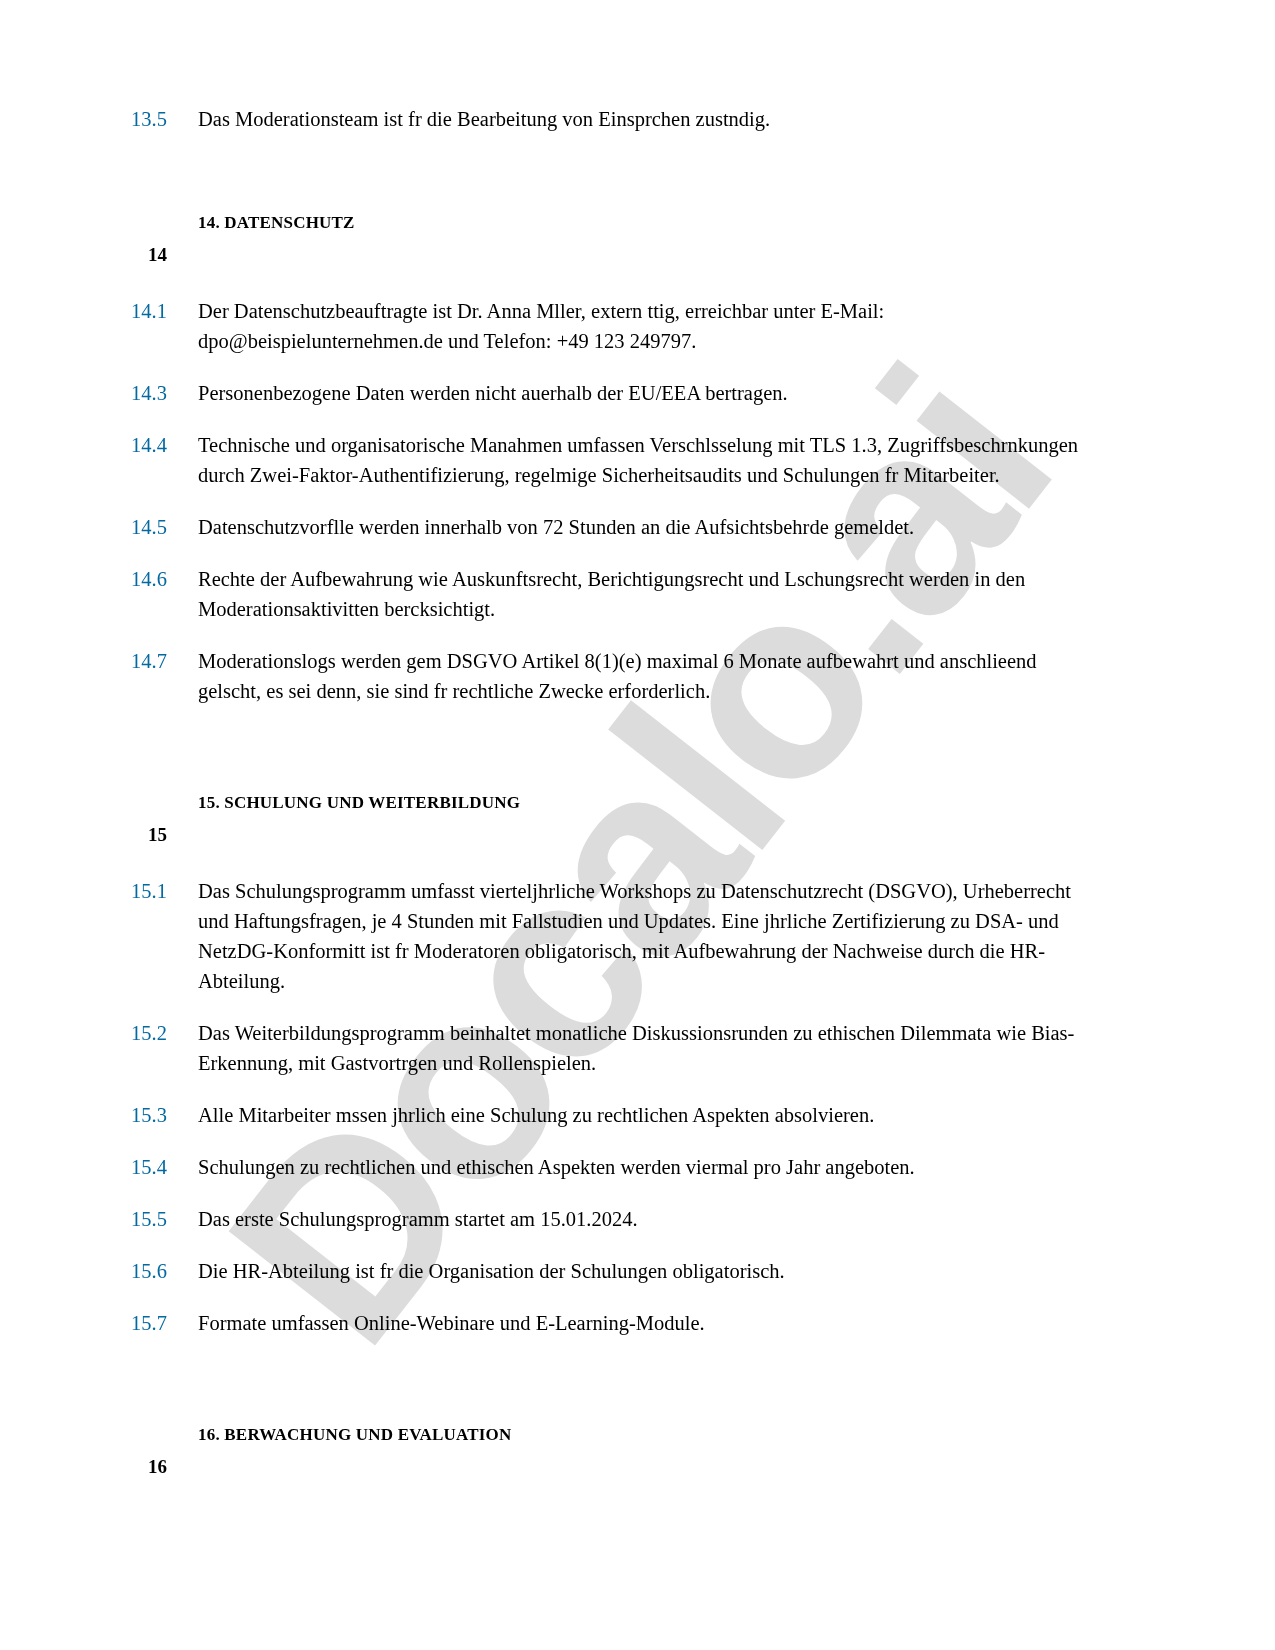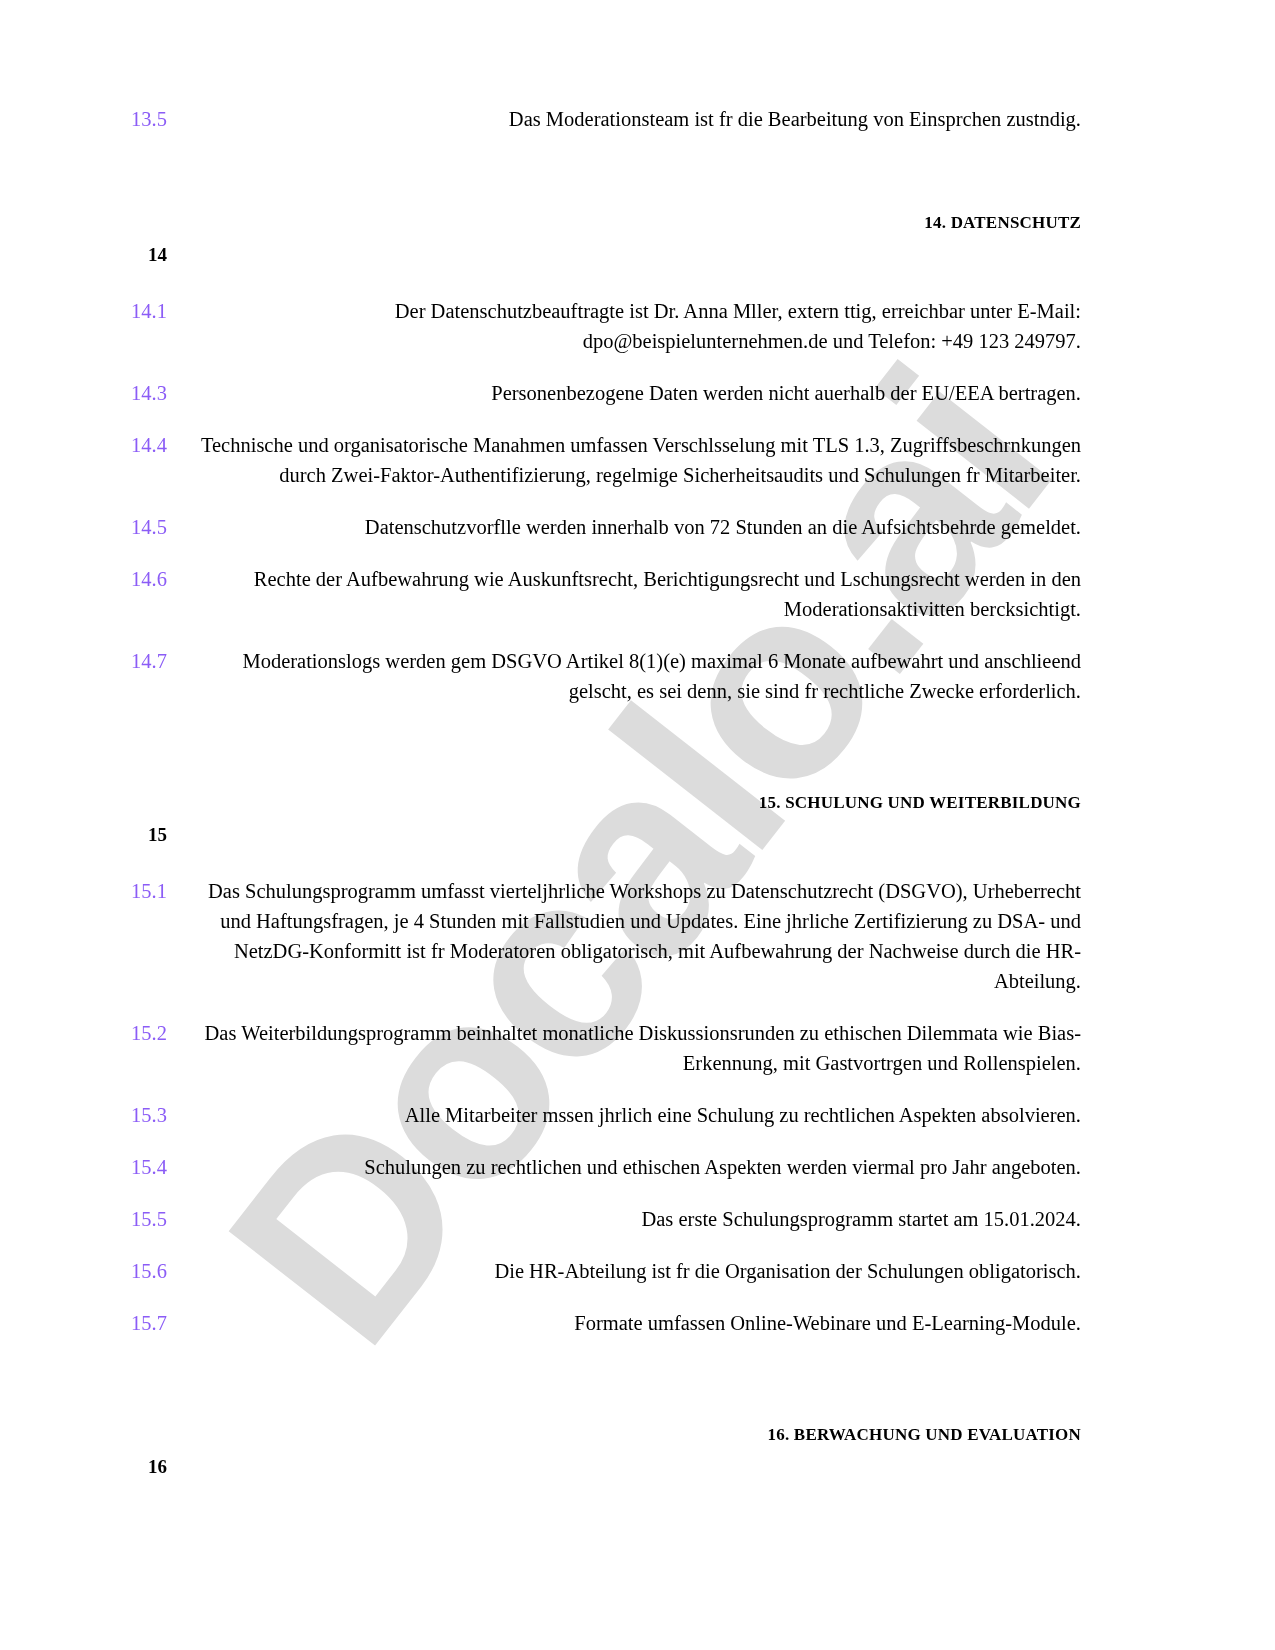--- a/index.html
+++ b/index.html
@@ -69,29 +69,29 @@
     text-align: left;
     font-size: 20.5px;
     line-height: 30px;
   }
 
   .body-text {
     flex: 1 1 auto;
     font-size: 20.5px;
     line-height: 30px;
     padding-left: 15px;
-    text-align: right;
+    text-align: left;
   }
 
   
   .clause {
     margin-bottom: 22px;
   }
   .clause .num {
-    color: #8b5cf6;
+    color: #0369a1;
   }
 
   
   .heading {
     margin-bottom: 26px;
   }
   .heading .num {
     font-weight: 700;
     font-size: 19px;
     padding-left: 17px;

